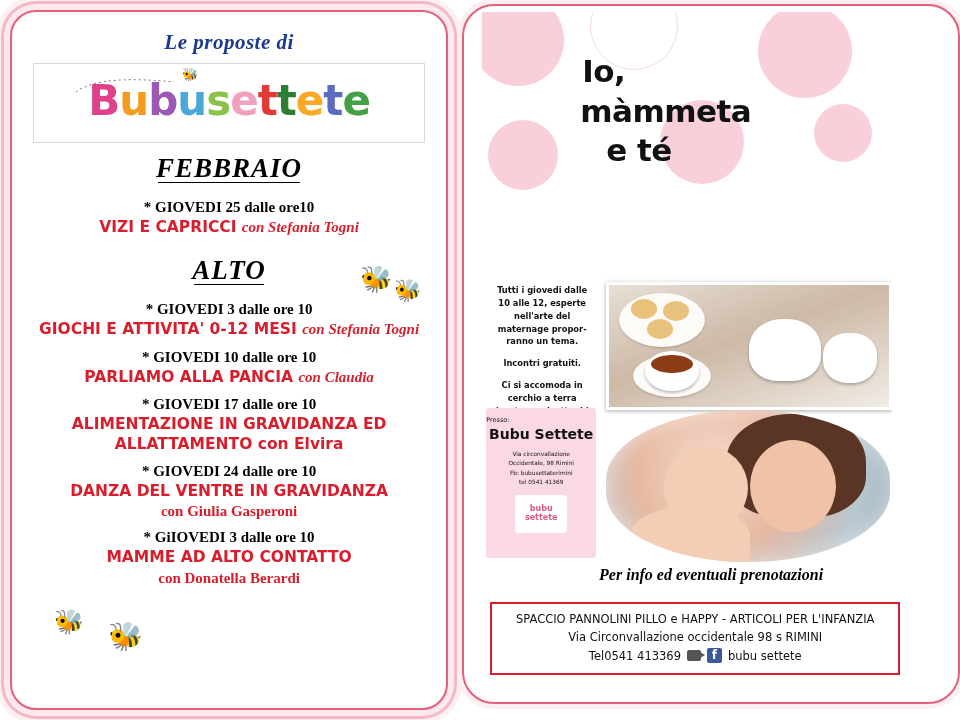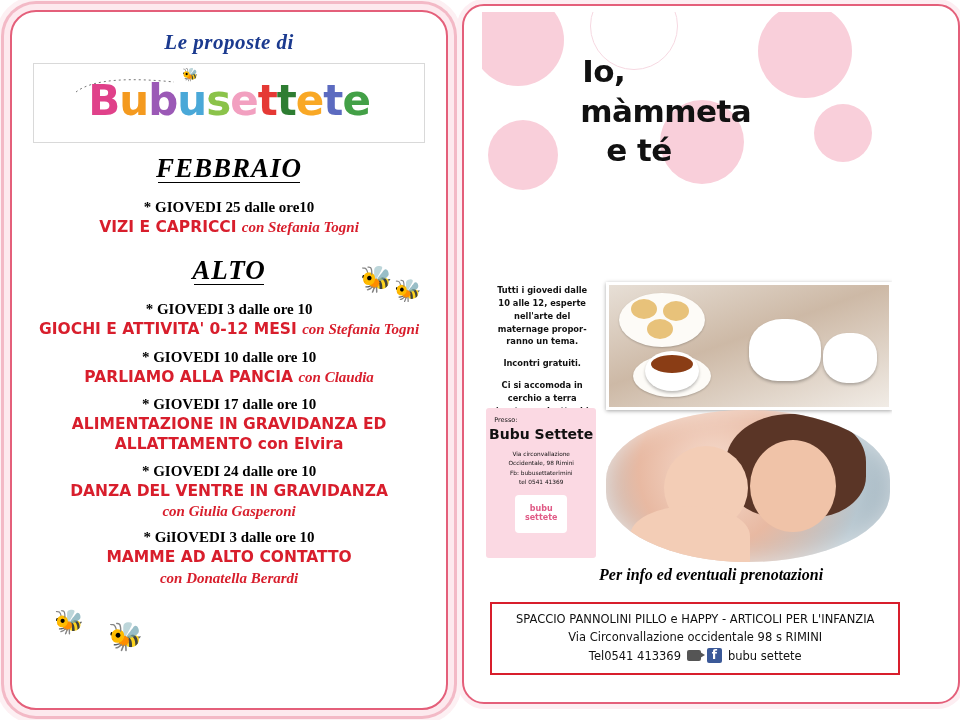--- a/index.html
+++ b/index.html
@@ -82,32 +82,32 @@
     color:#d81e2c;line-height:1.25;
     margin:0;
   }
   .ev-title .with{
     font-family:Liberation Serif, serif;
     font-style:italic;font-weight:bold;
     font-size:15px;color:#d81e2c;
   }
   .ev-sub{
     font-family:"Liberation Serif", serif;
-    font-style:italic;font-weight:bold;
+    font-weight:bold;
     font-size:15px;color:#d81e2c;margin-top:2px;
   }
 
   .bee-deco{position:absolute;font-size:26px;}
 
   
   .right-panel{
     position:relative;
     width:534px;height:700px;margin:4px 0 0 14px;
     background:#ffffff;
-    border-radius:22px;
+    border-radius:32px;
     border:2px solid #e45f7a;
     box-shadow:0 0 0 5px #fdeef2;
     box-sizing:border-box;
     overflow:hidden;
   }
   .flyer{
     position:absolute;left:18px;top:6px;width:410px;height:600px;
     background:#fff;
     overflow:hidden;
   }
@@ -135,21 +135,21 @@
     text-align:center;
   }
   .side-box p{margin:0 0 9px 0;}
 
   .card{
     position:absolute;left:4px;top:396px;width:110px;height:150px;
     background:#fbd9e3;border-radius:3px;
     font-family:"DejaVu Sans", sans-serif;
     text-align:center;color:#111;
   }
-  .card .presso{font-size:6.5px;margin:8px 0 2px 0;text-align:left;padding-left:8px;}
+  .card .presso{font-size:6.5px;margin:8px 0 2px 0;text-align:left;}
   .card .cname{font-size:14px;font-weight:bold;margin:2px 0 8px 0;}
   .card .caddr{font-size:5.8px;line-height:1.6;}
   .card .clogo{
     margin:8px auto 0 auto;width:52px;height:38px;background:#fff;
     border-radius:4px;font-size:8px;font-weight:bold;color:#e05a86;
     display:flex;align-items:center;justify-content:center;line-height:1.1;
   }
 
   .photo-top{
     position:absolute;left:124px;top:270px;width:280px;height:122px;

